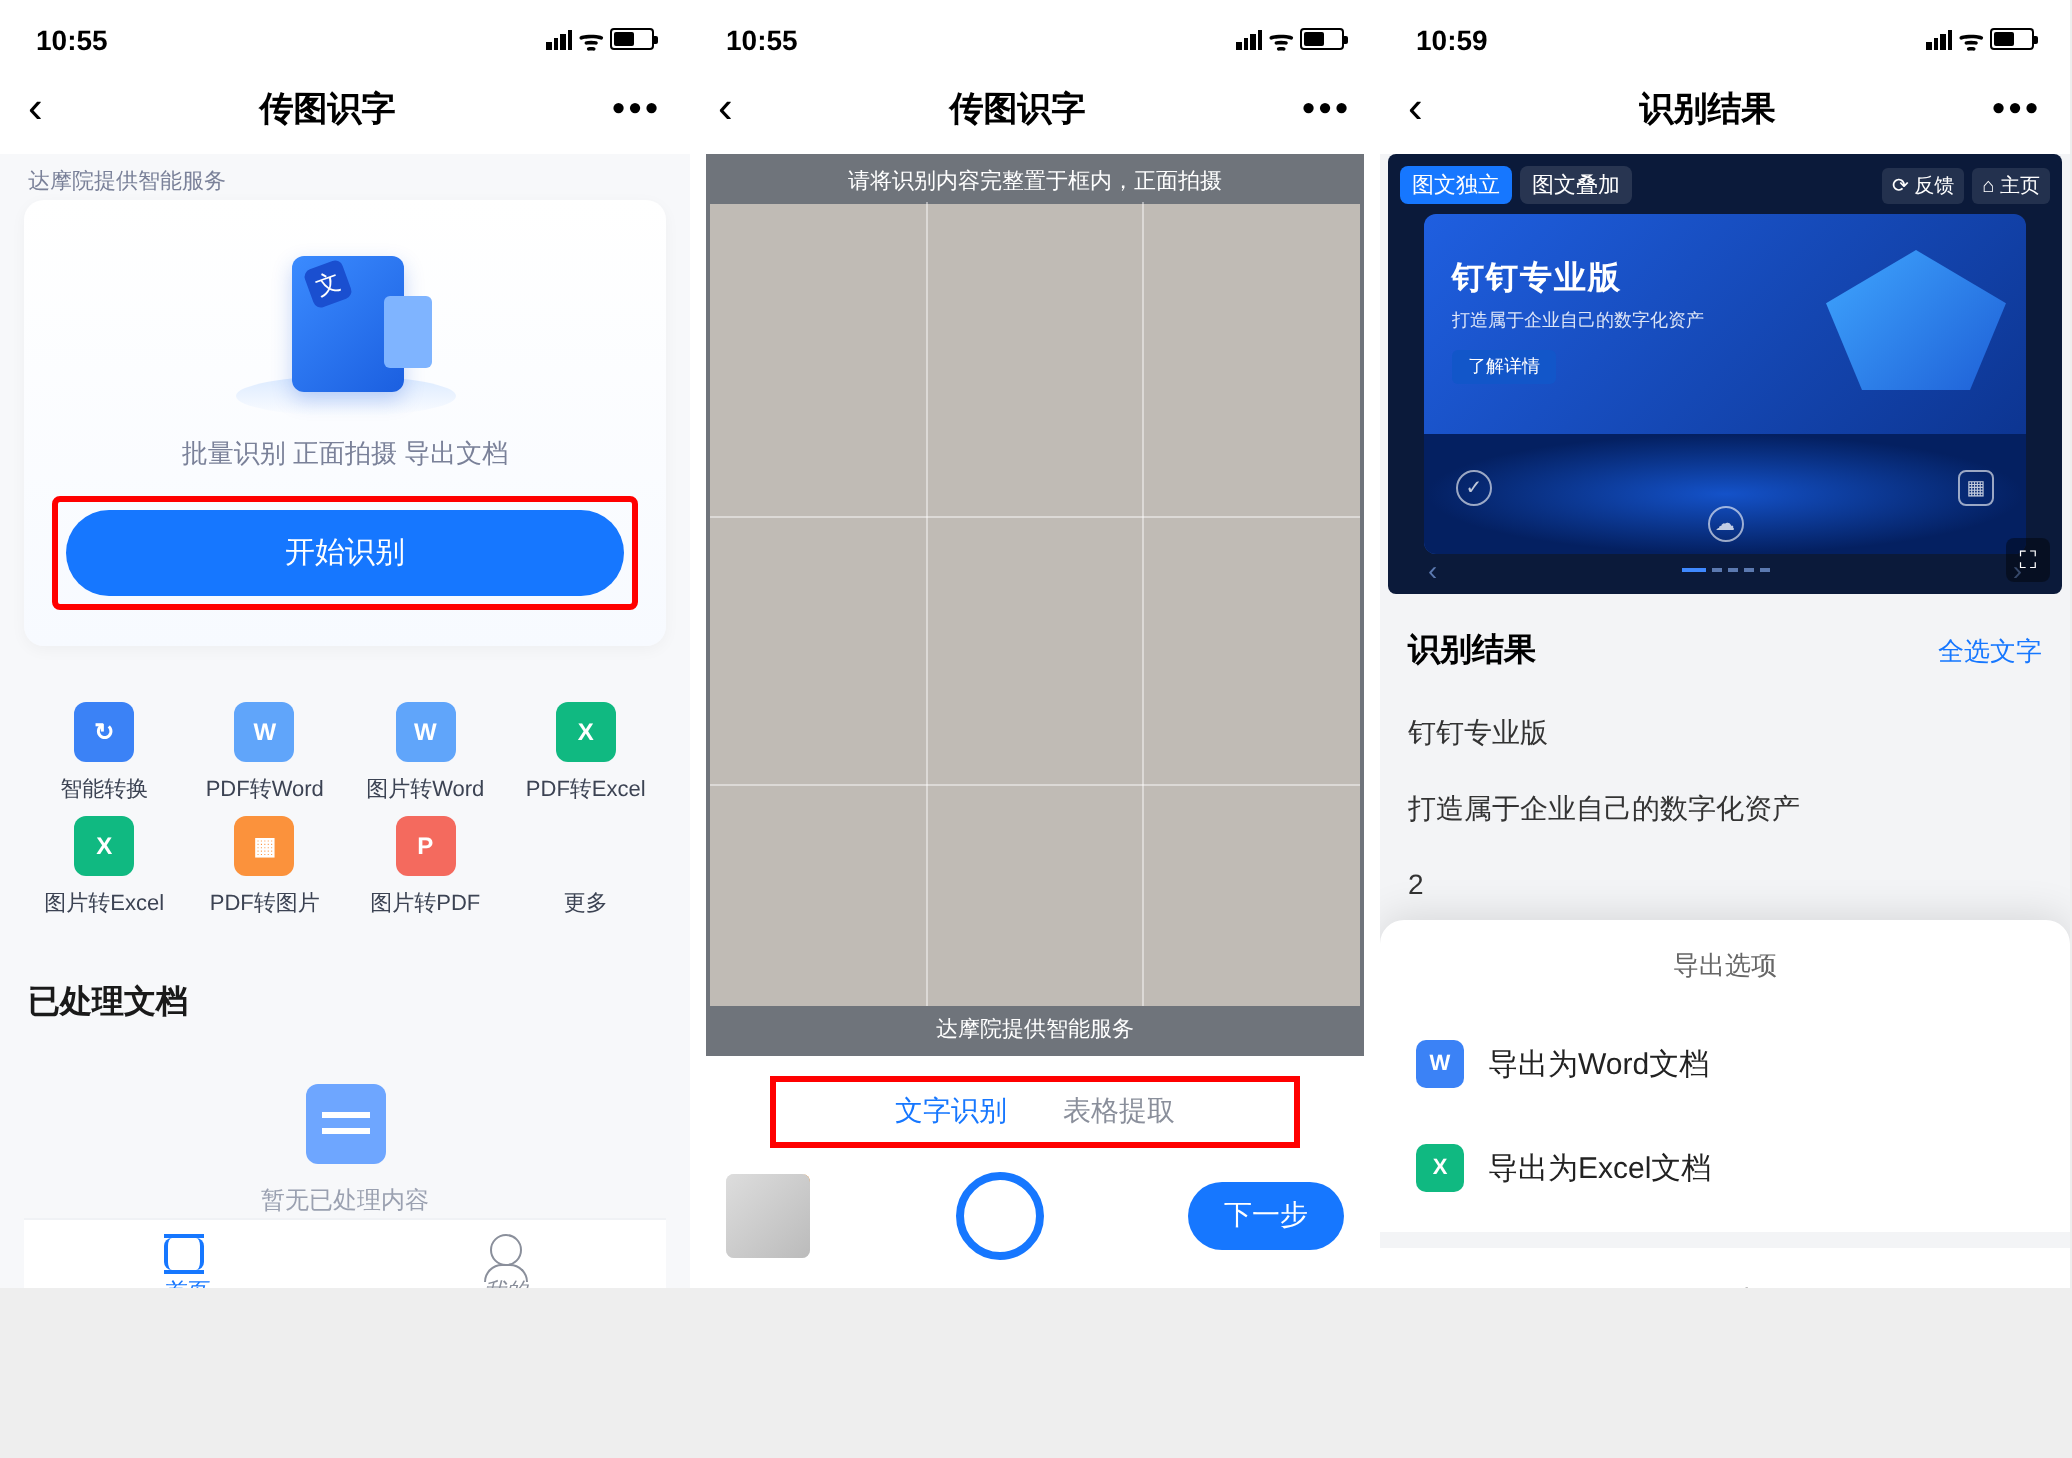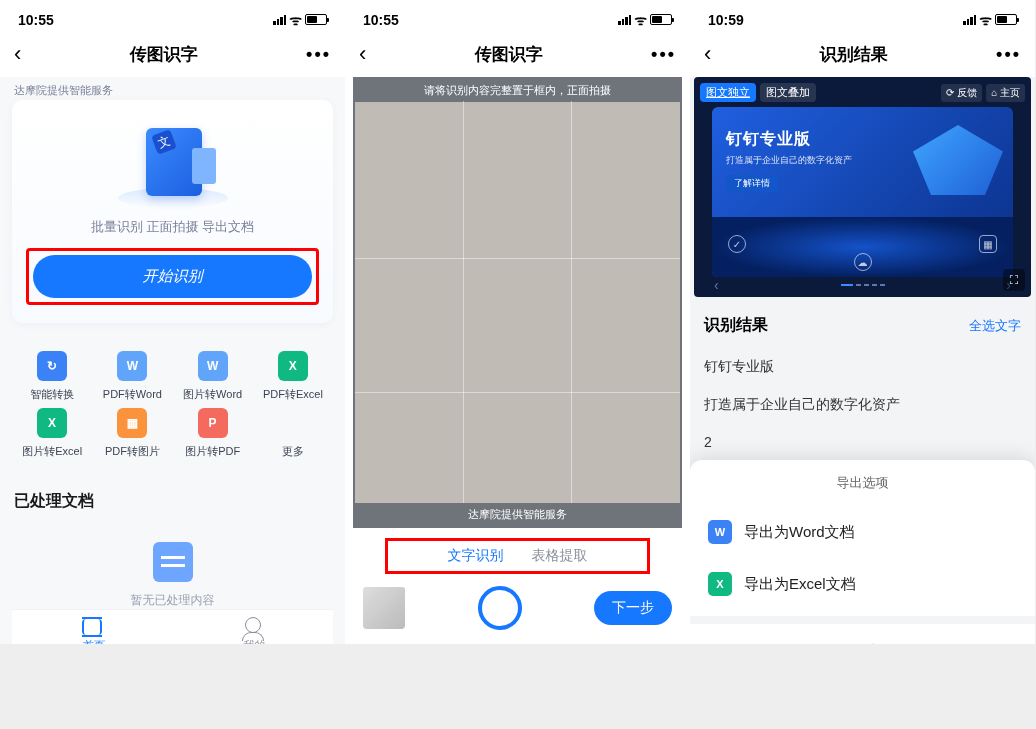--- a/index.html
+++ b/index.html
@@ -27,21 +27,21 @@
 .s1-body { padding:0 12px; background:#f7f8fa; flex:1; display:flex; flex-direction:column; }
 .badge { font-size:11px; color:#7a8199; padding:6px 2px 2px; }
 .card { background:linear-gradient(#fff,#f7faff); border-radius:10px; padding:14px 14px 18px; box-shadow:0 2px 8px rgba(0,0,30,.04); display:flex; flex-direction:column; align-items:center; }
 .illus { width:110px; height:90px; position:relative; margin:4px 0 10px; }
 .illus .doc { position:absolute; width:56px; height:68px; background:linear-gradient(135deg,#3b8bff,#1b5fe0); border-radius:6px; left:28px; top:10px; box-shadow:0 4px 10px rgba(30,90,220,.25); }
 .illus .doc::before { content:'文'; position:absolute; color:#fff; left:8px; top:4px; font-size:12px; background:#1a4fd0; width:20px; height:20px; border-radius:4px; transform:rotate(-20deg); text-align:center; line-height:20px; }
 .illus .doc::after { content:''; position:absolute; right:-14px; top:20px; width:24px; height:36px; background:#7fb4ff; border-radius:3px; }
 .illus .floor { position:absolute; bottom:0; left:0; right:0; height:20px; background:linear-gradient(#dbeaff,#eef5ff00); border-radius:50%; }
 .subtitle { font-size:13px; color:#7a8199; margin-bottom:12px; }
 .start-frame { border:3px solid #ff0000; padding:4px; width:100%; border-radius:4px; }
-.start-btn { background:#1677ff; color:#fff; text-align:center; padding:12px 0; border-radius:22px; font-size:15px;font-style:italic; }
+.start-btn { background:#1677ff; color:#fff; text-align:center; padding:12px 0; border-radius:22px; font-size:15px; }
 
 .grid { display:grid; grid-template-columns:repeat(4,1fr); gap:6px 0; margin-top:28px; }
 .gi { display:flex; flex-direction:column; align-items:center; gap:6px; font-size:11px; color:#3c4353; }
 .gi .ic { width:30px; height:30px; border-radius:6px; display:flex; align-items:center; justify-content:center; font-size:12px; font-weight:700; color:#fff; }
 .ic-blue{background:#3b82f6} .ic-lblue{background:#60a5fa} .ic-green{background:#10b981} .ic-orange{background:#fb923c} .ic-red{background:#f46a5e}
 .ic-more{background:transparent; display:grid!important; grid-template-columns:1fr 1fr; gap:2px; width:26px; height:26px;}
 .ic-more span{background:#60a5fa; border-radius:3px;}
 
 .section { margin-top:30px; }
 .section h3 { font-size:16px; font-weight:600; color:#1a1a1a; padding:2px 2px 18px; }
@@ -75,21 +75,21 @@
 .thumb { width:42px; height:42px; background:#e0e0e0; border-radius:4px; position:relative; overflow:hidden;}
 .thumb::after { content:''; position:absolute; inset:0; background:linear-gradient(135deg,#ddd,#bbb);}
 .thumb .dot { position:absolute; top:-4px; right:-4px; width:14px; height:14px; background:#ff8d1a; border-radius:50%; color:#fff; font-size:10px; display:flex; align-items:center; justify-content:center; font-weight:600;}
 .shutter { width:44px; height:44px; border:4px solid #1677ff; border-radius:50%; }
 .next-btn { background:#1677ff; color:#fff; padding:8px 18px; border-radius:18px; font-size:14px; }
 
 
 .s3-body { flex:1; display:flex; flex-direction:column; background:#f3f4f6; }
 .preview { margin:0 4px 8px; background:#0b1a3a; border-radius:4px; position:relative; height:220px; overflow:hidden;}
 .pill-row { position:absolute; top:6px; left:6px; right:6px; display:flex; justify-content:space-between; font-size:11px; color:#fff; align-items:center;}
-.pill { background:#1677ff; border-radius:4px; padding:2px 6px;text-decoration:underline; }
+.pill { background:#1677ff; border-radius:4px; padding:2px 6px; }
 .pill-ghost { background:rgba(255,255,255,.12); border-radius:4px; padding:2px 6px; }
 .pill-right { display:flex; gap:4px; }
 .pill-right span { background:rgba(255,255,255,.1); border-radius:3px; padding:2px 5px; font-size:10px;}
 .promo { position:absolute; left:18px; right:18px; top:30px; bottom:20px; background:linear-gradient(135deg,#1f5fe0,#0a2f86); border-radius:6px; overflow:hidden;}
 .promo::after{content:'';position:absolute;right:10px;top:18px;width:90px;height:70px;background:linear-gradient(135deg,#3fa6ff,#1e5fd6);clip-path:polygon(50% 0,100% 38%,80% 100%,20% 100%,0 38%);filter:drop-shadow(0 6px 10px rgba(0,0,0,.3));}
 .promo-txt{position:absolute;left:14px;top:22px;color:#fff;}
 .promo-txt h4{font-size:16px;font-weight:700;letter-spacing:1px;}
 .promo-txt p{font-size:9px;opacity:.85;margin-top:4px;}
 .promo-txt .btn{display:inline-block;margin-top:8px;background:#1256c9;color:#fff;font-size:9px;padding:2px 8px;border-radius:3px;}
 .promo-floor{position:absolute;left:0;right:0;bottom:0;height:60px;background:radial-gradient(ellipse at center,#1452c9 0,#042061 70%);}

